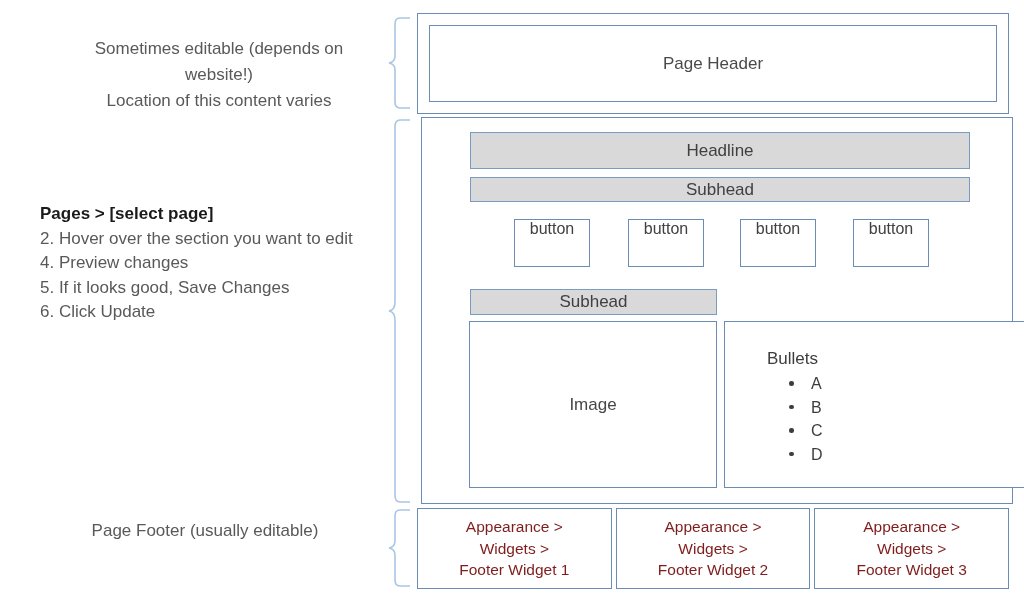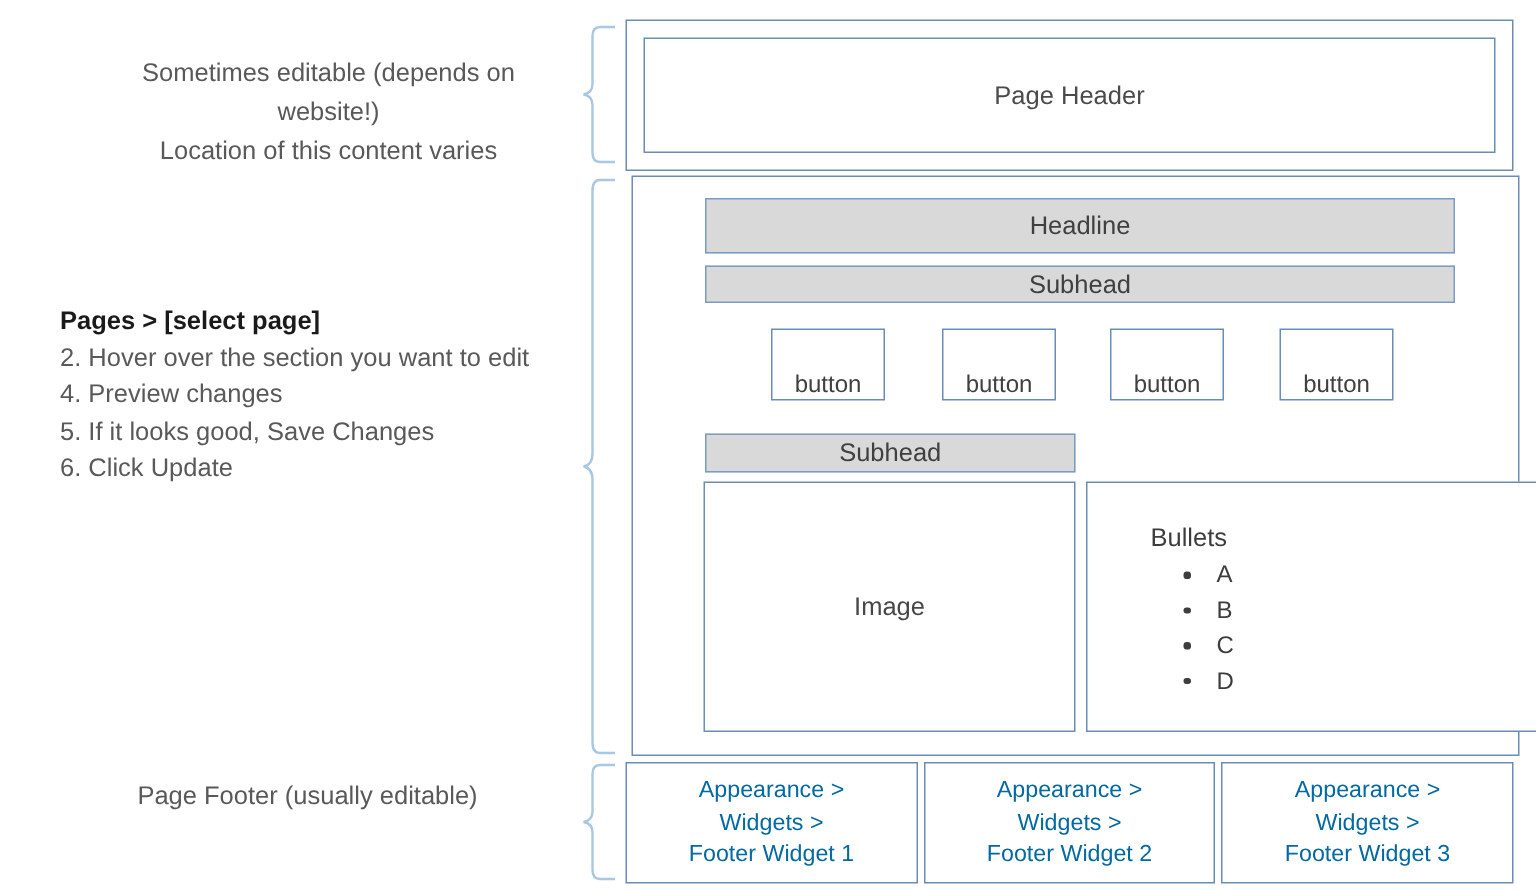--- a/index.html
+++ b/index.html
@@ -112,21 +112,21 @@
   .bar-subhead2 { left: 48px; top: 171px; width: 247px; height: 26px; }
 
   .btn {
     position: absolute;
     top: 101px;
     width: 76px; height: 48px;
     border: 1.4px solid #6b8db5;
     background: #ffffff;
     box-sizing: border-box;
     display: flex;
-    align-items: flex-end;
+    align-items: flex-start;
     justify-content: center;
     font-size: 16px;
     color: #404040;
   }
   .btn-1 { left: 92px; }
   .btn-2 { left: 206px; }
   .btn-3 { left: 318px; }
   .btn-4 { left: 431px; }
 
   .image-box {
@@ -172,21 +172,21 @@
     gap: 4px;
   }
   .footer-widget {
     flex: 1;
     display: flex;
     flex-direction: column;
     align-items: center;
     justify-content: center;
     font-size: 15.5px;
     line-height: 21.5px;
-    color: #0369a1;
+    color: #7f1d1d;
     text-align: center;
   }
 </style>
 </head>
 <body>
 
 <div class="annot annot-top">
   <div>Sometimes editable (depends on website!)</div>
   <div>Location of this content varies</div>
 </div>

